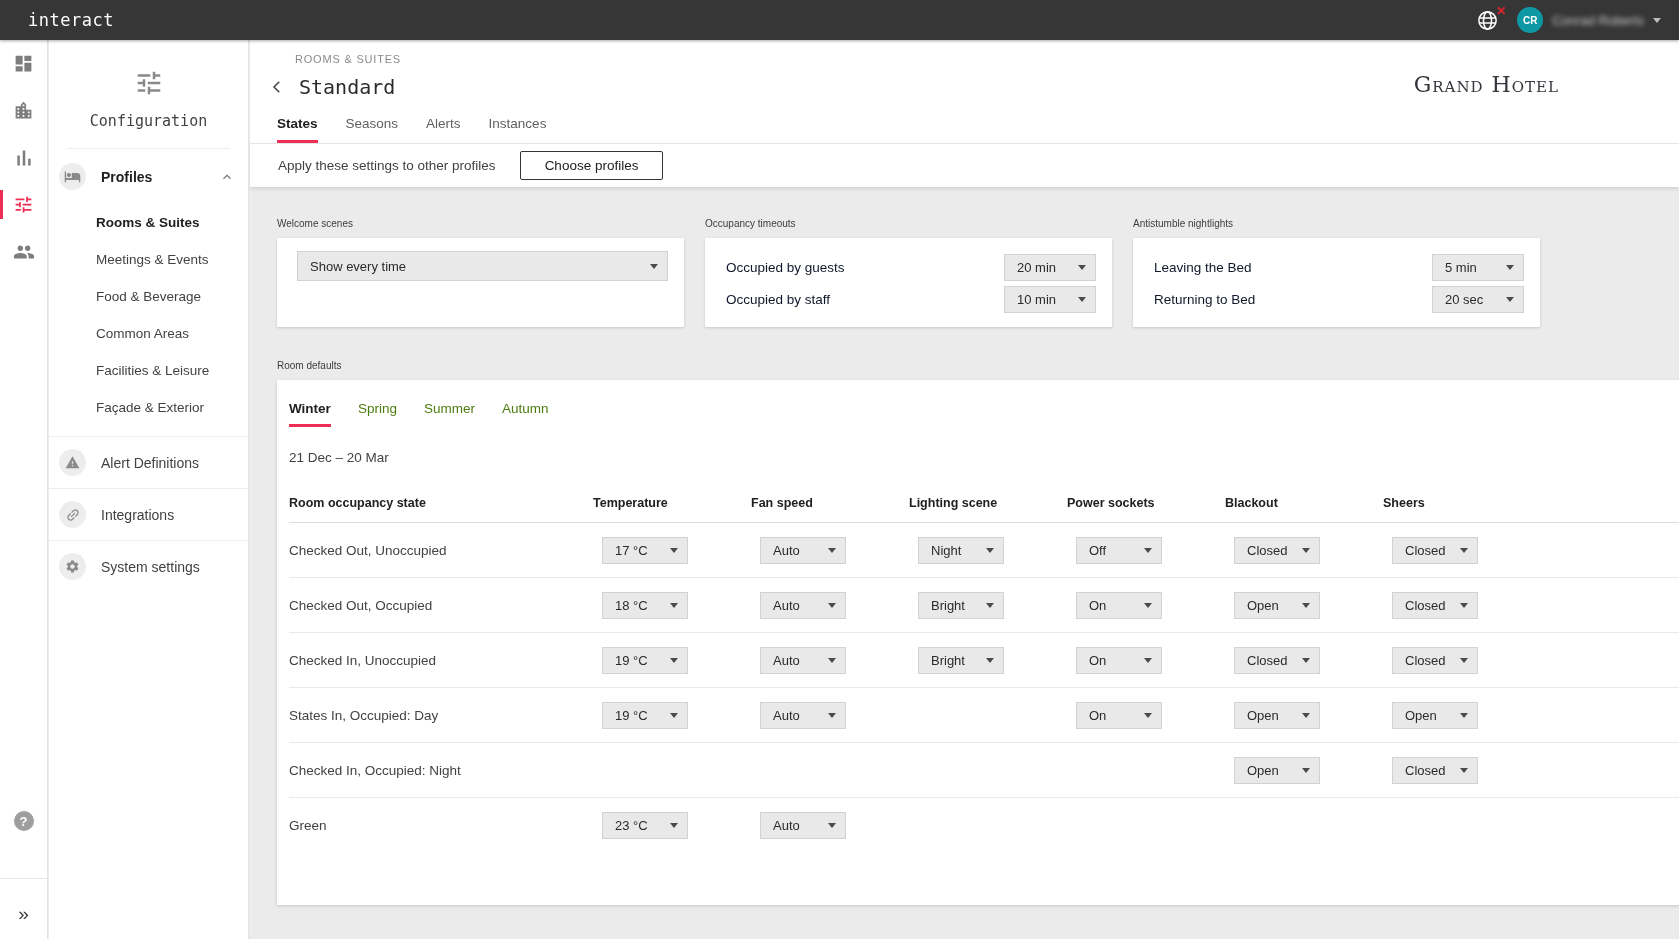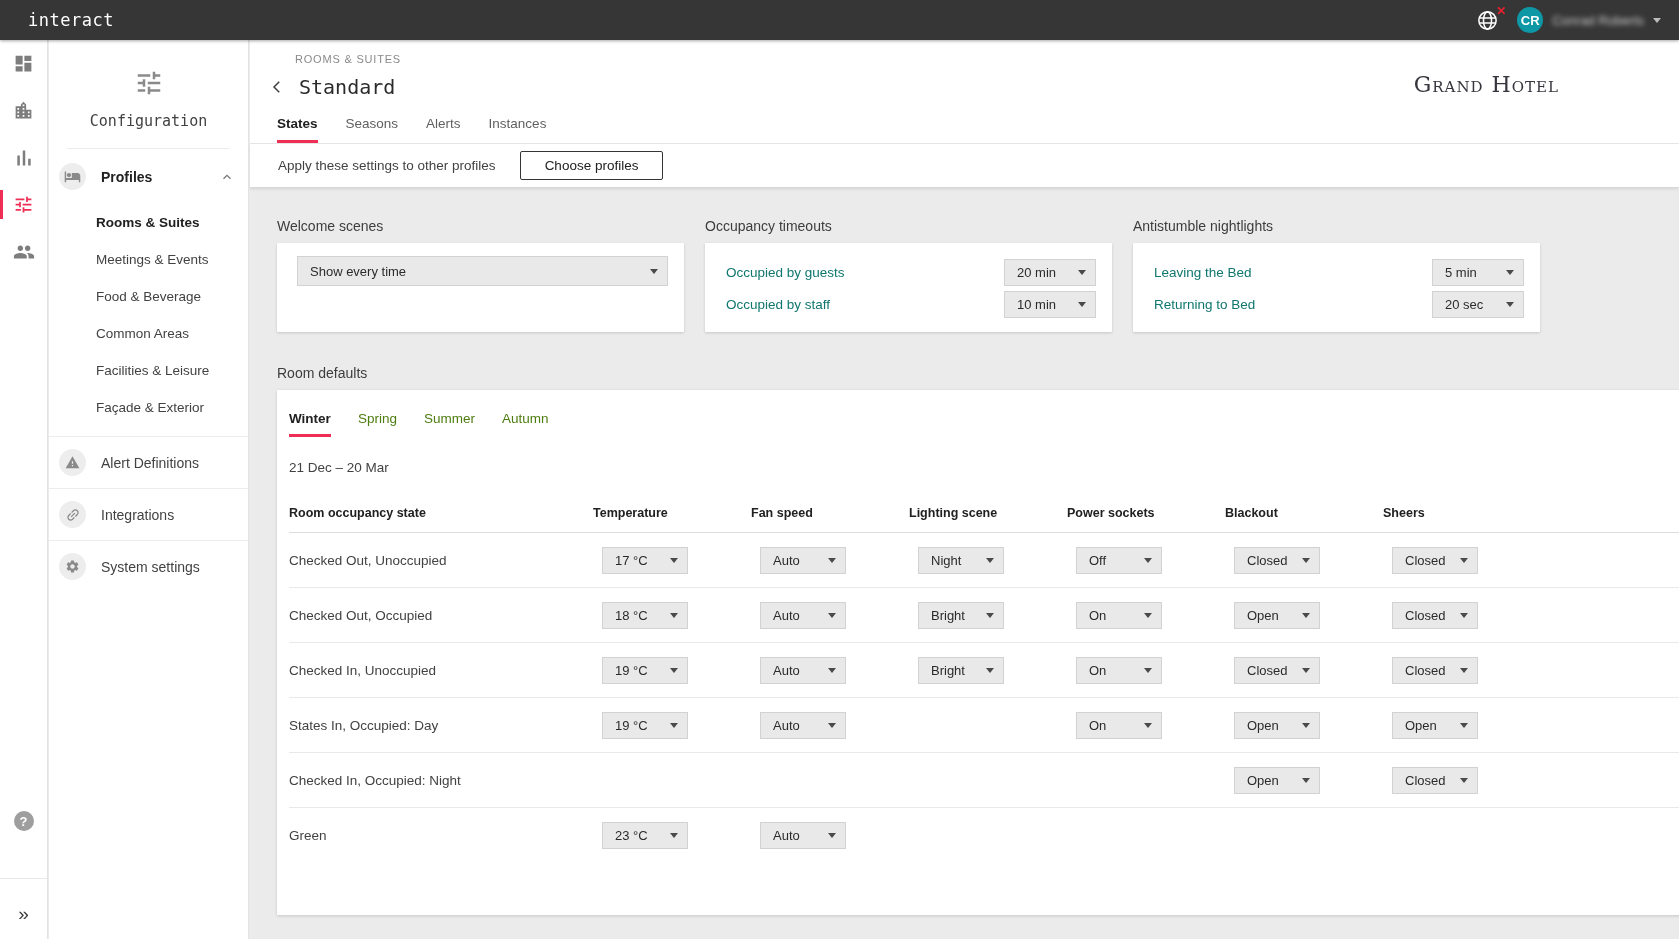--- a/index.html
+++ b/index.html
@@ -20,21 +20,21 @@
   .logo {
     font-family:"DejaVu Sans Mono", monospace; color:#fff; font-size:17px;
     letter-spacing:.5px; margin-left:28px;
   }
   .topbar-right { display:flex; align-items:center; gap:18px; margin-right:18px; }
   .globe-wrap { position:relative; cursor:pointer; }
   .globe-x { position:absolute; top:-5px; right:-7px; color:#e8212e; font-size:12px; font-weight:bold; }
   .user { display:flex; align-items:center; gap:9px; cursor:pointer; }
   .avatar {
     width:26px; height:26px; border-radius:50%; background:#0e98a6; color:#fff;
-    font-size:13px; font-weight:bold; display:flex; align-items:center; justify-content:center;
+    font-size:10px; font-weight:bold; display:flex; align-items:center; justify-content:center;
   }
   .user-name { color:#c9c9c9; font-size:13px; filter:blur(2.5px); }
   .caret { width:0; height:0; border-left:4.5px solid transparent; border-right:4.5px solid transparent; border-top:5px solid #4a4a4a; }
   .caret-light { border-top-color:#bdbdbd; }
 
   
   .icon-rail {
     position:absolute; top:40px; left:0; width:48px; bottom:0; background:#fff;
     border-right:1px solid #e3e3e3; z-index:20;
   }
@@ -88,27 +88,27 @@
     box-shadow:0 2px 3px rgba(0,0,0,.10); position:relative; z-index:5;
   }
   .apply-label { font-size:13.5px; color:#424242; }
   .apply-btn {
     margin-left:24px; background:#fff; border:1px solid #353535; border-radius:2px;
     font-size:13.5px; color:#212121; padding:6px 24px; cursor:pointer; font-family:inherit;
   }
 
   .content { padding:0 0 0 27px; }
   .cards-grid { display:grid; grid-template-columns:407px 407px 407px; column-gap:21px; }
-  .section-title { font-size:14px; font-weight:400; color:#3d3d3d; margin-top:31px; }
+  .section-title { font-size:10px; font-weight:400; color:#3d3d3d; margin-top:31px; }
   .cards-row { margin-top:9px; }
   .card { background:#fff; box-shadow:0 1px 3px rgba(0,0,0,.16); border-radius:1px; height:89px; }
   .card.pad { padding:13px 16px 0 21px; }
   .welcome-card { padding:13px 16px 0 20px; }
   .kv-row { display:flex; align-items:center; justify-content:space-between; height:32px; }
-  .kv-label { font-size:13.5px; color:#0f766e; }
+  .kv-label { font-size:13.5px; color:#0f172a; }
 
   .select {
     background:#e9e9e9; border:1px solid #d2d2d2; display:flex; align-items:center;
     justify-content:space-between; height:28px; padding:0 9px 0 12px; cursor:pointer;
     font-size:13px; color:#2b2b2b;
   }
   .select.full { width:100%; height:30px; }
   .select.w92 { width:92px; height:27px; }
   .select.w86 { width:86px; height:27px; margin-left:9px; }
 

